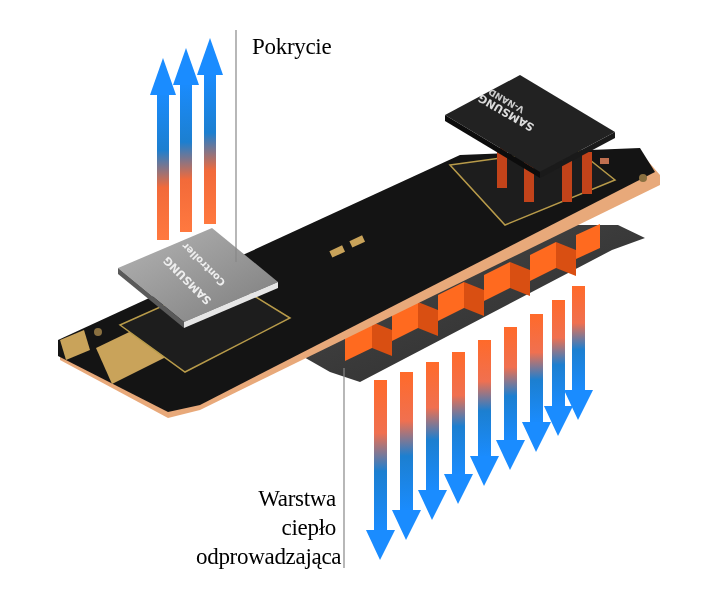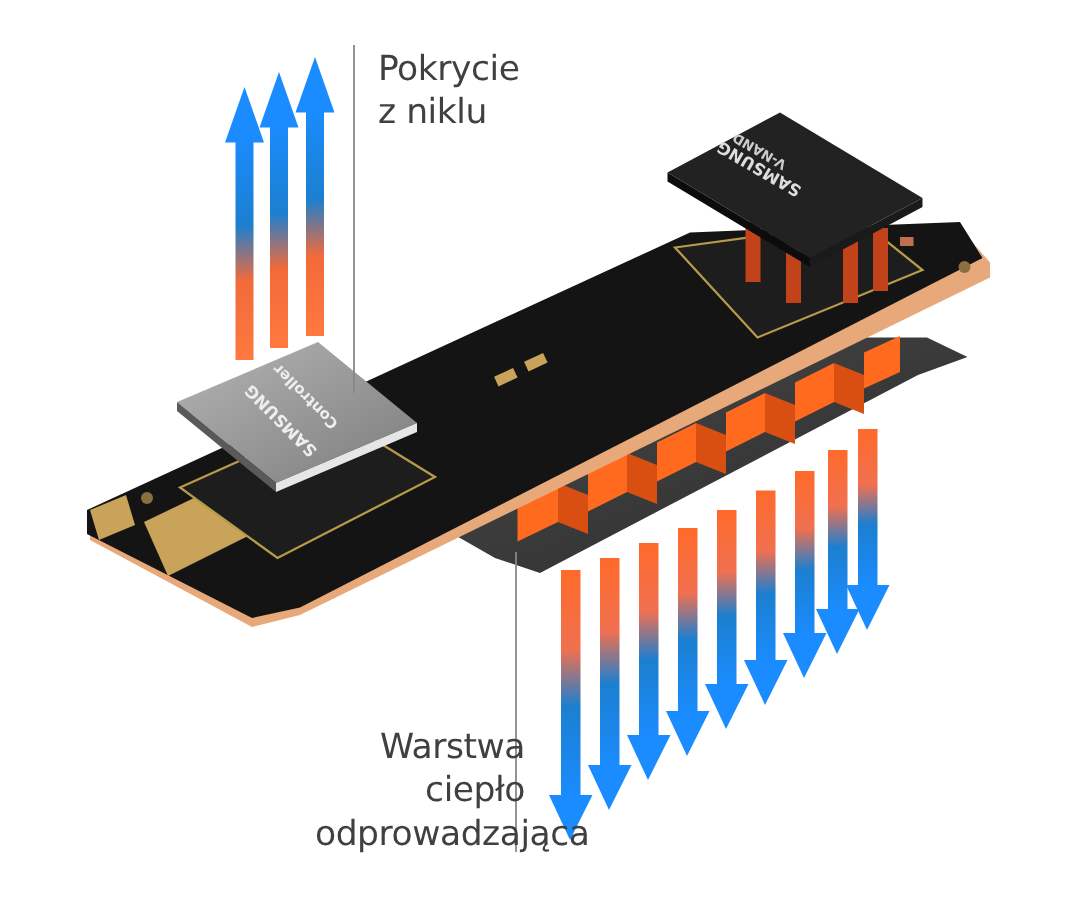--- a/index.html
+++ b/index.html
@@ -1,21 +1,21 @@
 <!DOCTYPE html>
 <html><head>
 <meta charset="utf-8">
 <style>
   html, body { margin: 0; padding: 0; background: #ffffff; }
   body { width: 720px; height: 603px; position: relative; overflow: hidden; font-family: "DejaVu Sans", "Liberation Sans", sans-serif; }
   #art { position: absolute; left: 0; top: 0; width: 720px; height: 603px; }
-  .label { position: absolute; color: #404040; font-size: 23px; line-height: 29px; font-weight: 500; letter-spacing: -0.3px; }
+  .label { position: absolute; color: #000000; font-size: 23px; line-height: 29px; font-weight: 500; letter-spacing: -0.3px; font-family: Liberation Serif, serif; }
   .label span { display: block; }
   #label-top { left: 252px; top: 32px; text-align: left; }
-  #label-bottom { left: 196px; top: 484px; width: 140px; text-align: right; margin-left: 14px; }
+  #label-bottom { left: 196px; top: 484px; width: 140px; text-align: right; }
   .chip-text { font-family: "DejaVu Sans", sans-serif; font-weight: bold; }
 </style>
 </head>
 <body>
 
 <svg id="art" viewBox="0 0 720 603" xmlns="http://www.w3.org/2000/svg">
   <defs>
     <linearGradient id="upGrad" x1="0" y1="1" x2="0" y2="0">
       <stop offset="0" stop-color="#ff6a2a" stop-opacity="0.9"></stop>
       <stop offset="0.35" stop-color="#f26a3a"></stop>
@@ -156,20 +156,19 @@
     <text class="chip-text" x="212" y="300" font-size="11" fill="#eeeeee" transform="rotate(225 212 300)">SAMSUNG</text>
     <text class="chip-text" x="226" y="282" font-size="10" fill="#eeeeee" transform="rotate(225 226 282)">Controller</text>
   </g>
 
   <line x1="236" y1="30" x2="236" y2="262" stroke="#888888" stroke-width="1.2"></line>
   <line x1="344" y1="368" x2="344" y2="568" stroke="#888888" stroke-width="1.2"></line>
 </svg>
 
 <div class="label" id="label-top">
   <span>Pokrycie</span>
-  <span>z niklu</span>
 </div>
 
 <div class="label" id="label-bottom">
   <span>Warstwa</span>
   <span>ciepło</span>
   <span>odprowadzająca</span>
 </div>
 
 </body></html>

